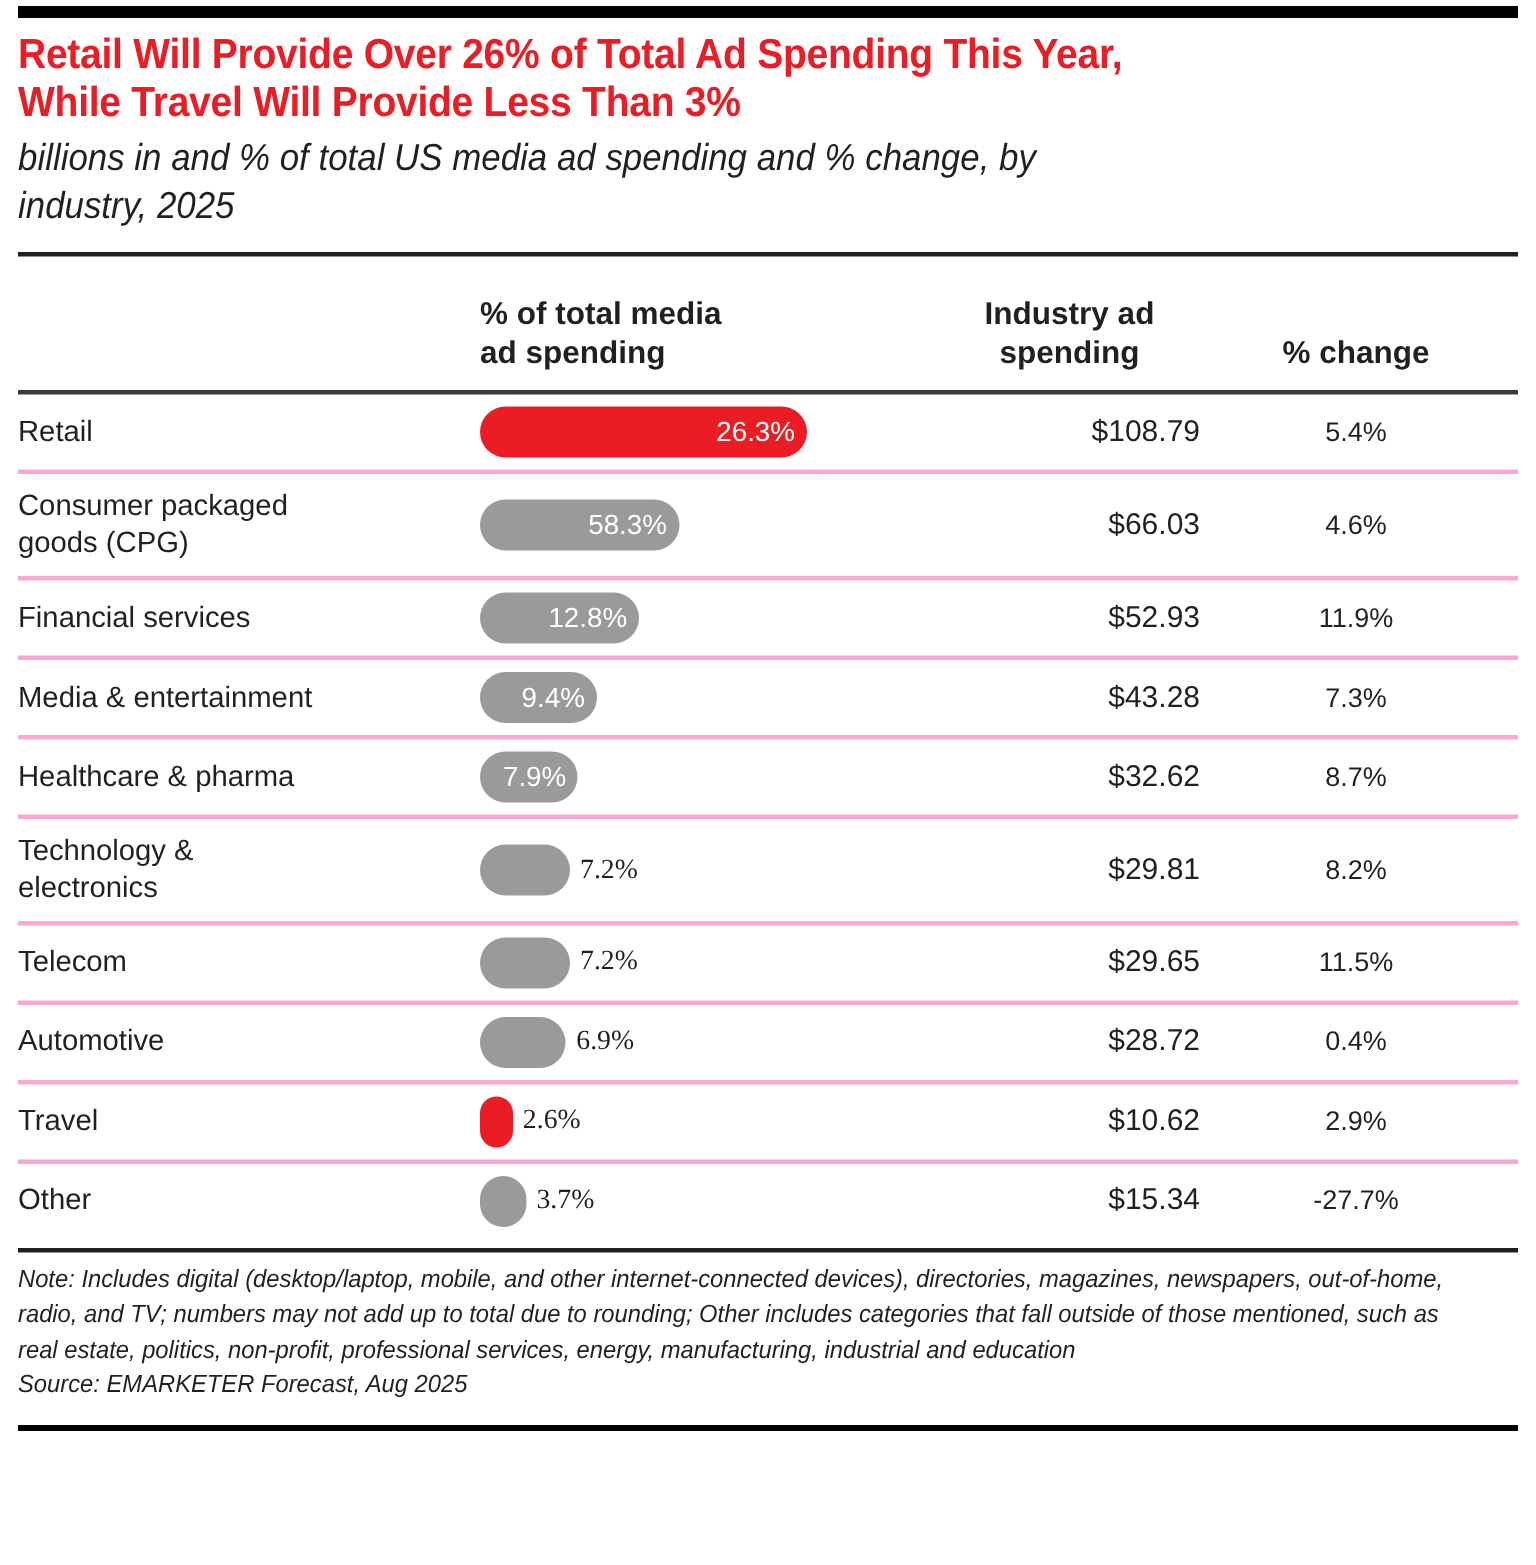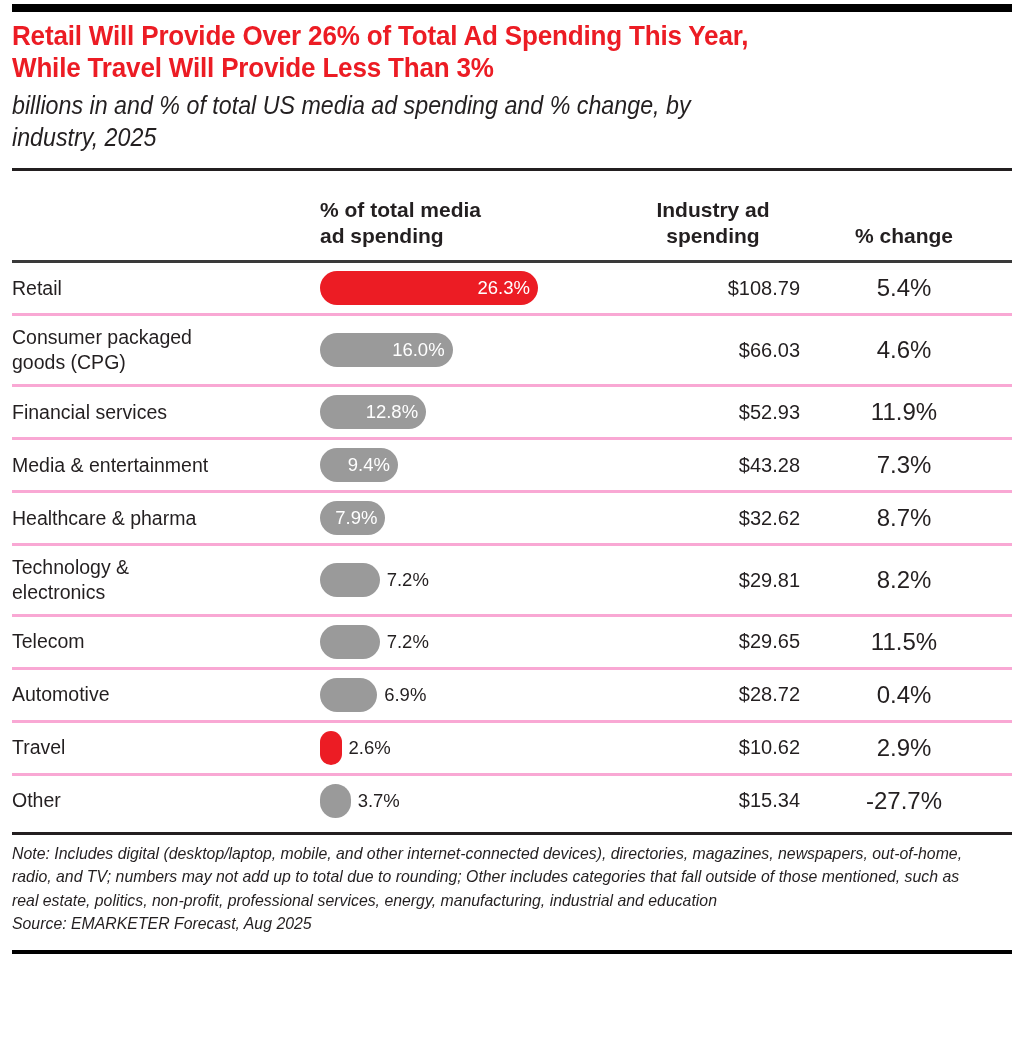--- a/index.html
+++ b/index.html
@@ -93,31 +93,32 @@
     color:#ffffff;
     font-size:18.5px;
     padding-right:8px;
     white-space:nowrap;
   }
   .bar-value-out {
     color:#231f20;
     font-size:18.5px;
     padding-left:7px;
     white-space:nowrap;
+    font-family:Liberation Serif, serif;
   }
 
   td.cell-spend {
     text-align:right;
     font-size:20px;
     color:#231f20;
     padding-right:18px;
   }
   td.cell-change {
     text-align:center;
-    font-size:24px;
+    font-size:18px;
     color:#231f20;
     padding-right:22px;
   }
 
   
   .notes-rule { height:3px; background:#231f20; margin-top:6px; }
   .notes {
     font-style:italic;
     font-size:16.5px;
     line-height:1.42;
@@ -206,21 +207,21 @@
           </td>
           <td class="cell-spend">$108.79</td>
           <td class="cell-change">5.4%</td>
         </tr>
         <tr>
           <td class="cell-label">Consumer packaged
 goods (CPG)</td>
           <td class="cell-bar">
             <div class="bar-wrap">
               <div class="bar gray" style="width: 132.624px;">
-                <span class="bar-value-in">16.0%</span>
+                <span class="bar-value-in">58.3%</span>
               </div>
             </div>
           </td>
           <td class="cell-spend">$66.03</td>
           <td class="cell-change">4.6%</td>
         </tr>
         <tr>
           <td class="cell-label">Financial services</td>
           <td class="cell-bar">
             <div class="bar-wrap">

